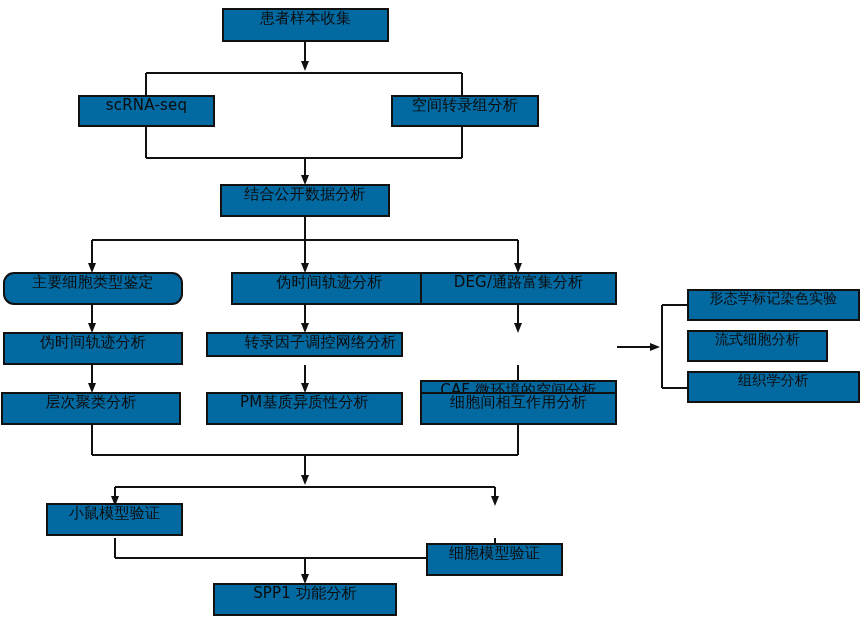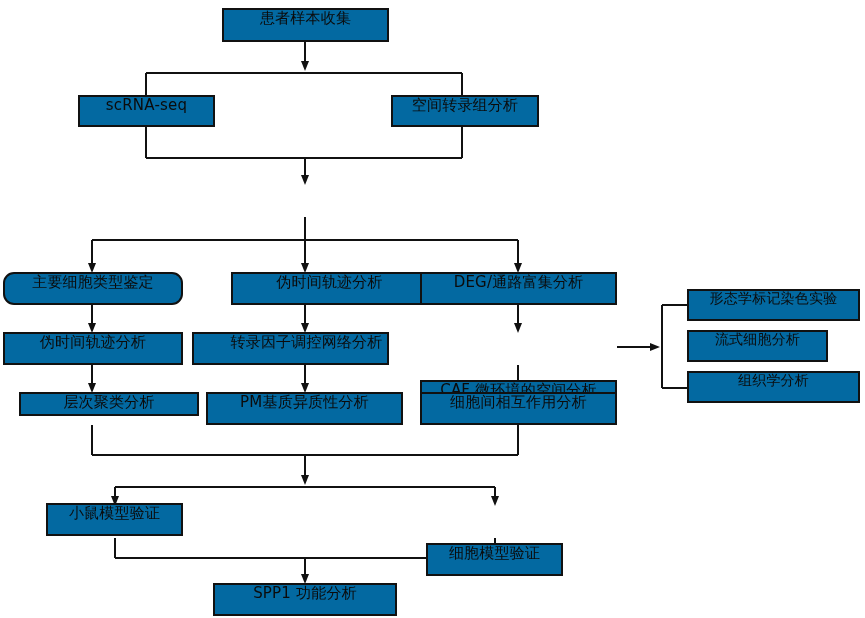--- a/index.html
+++ b/index.html
@@ -112,46 +112,49 @@
   </div>
 
   <div class="node" style="left:78px; top:95px; width:137px; height:32px;">
     <span class="label">scRNA-seq</span>
   </div>
 
   <div class="node" style="left:391px; top:95px; width:148px; height:32px;">
     <span class="label">空间转录组分析</span>
   </div>
 
+  <div class="node" style="left:220px; top:184px; width:170px; height:33px;">
+    <span class="label">结合公开数据分析</span>
+  </div>
 
   <div class="node" style="left:3px; top:272px; width:180px; height:33px;border-radius:11px;">
     <span class="label">主要细胞类型鉴定</span>
   </div>
 
   <div class="node" style="left:206px; top:272px; width:197px; height:33px;margin-left:25px;">
     <span class="label">伪时间轨迹分析</span>
   </div>
 
   <div class="node" style="left:420px; top:272px; width:197px; height:33px;">
     <span class="label">DEG/通路富集分析</span>
   </div>
 
   <div class="node" style="left:3px; top:332px; width:180px; height:33px;">
     <span class="label">伪时间轨迹分析</span>
   </div>
 
-  <div class="node" style="left:192px; top:332px; width:197px; height:33px;padding-left:32px;">
+  <div class="node" style="left:206px; top:332px; width:197px; height:25px;padding-left:32px;">
     <span class="label">转录因子调控网络分析</span>
   </div>
 
   <div class="node" style="left:420px; top:332px; width:197px; height:33px;margin-top:48px;">
     <span class="label">CAF 微环境的空间分析</span>
   </div>
 
-  <div class="node" style="left:19px; top:392px; width:180px; height:24px;">
+  <div class="node" style="left:1px; top:392px; width:180px; height:33px;">
     <span class="label">层次聚类分析</span>
   </div>
 
   <div class="node" style="left:206px; top:392px; width:197px; height:33px;">
     <span class="label">PM基质异质性分析</span>
   </div>
 
   <div class="node" style="left:420px; top:392px; width:197px; height:33px;">
     <span class="label">细胞间相互作用分析</span>
   </div>

